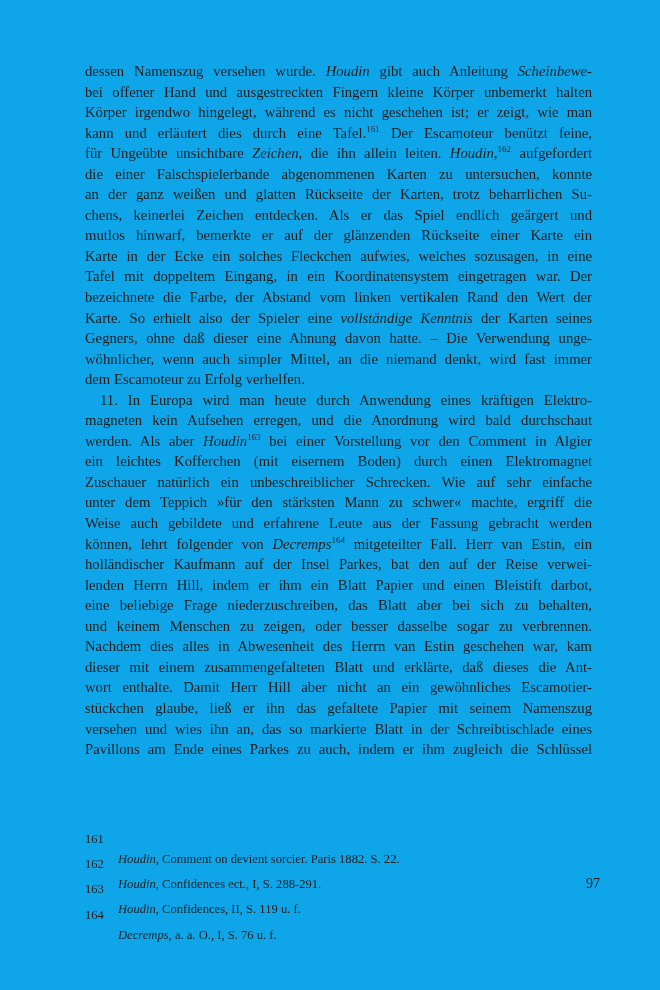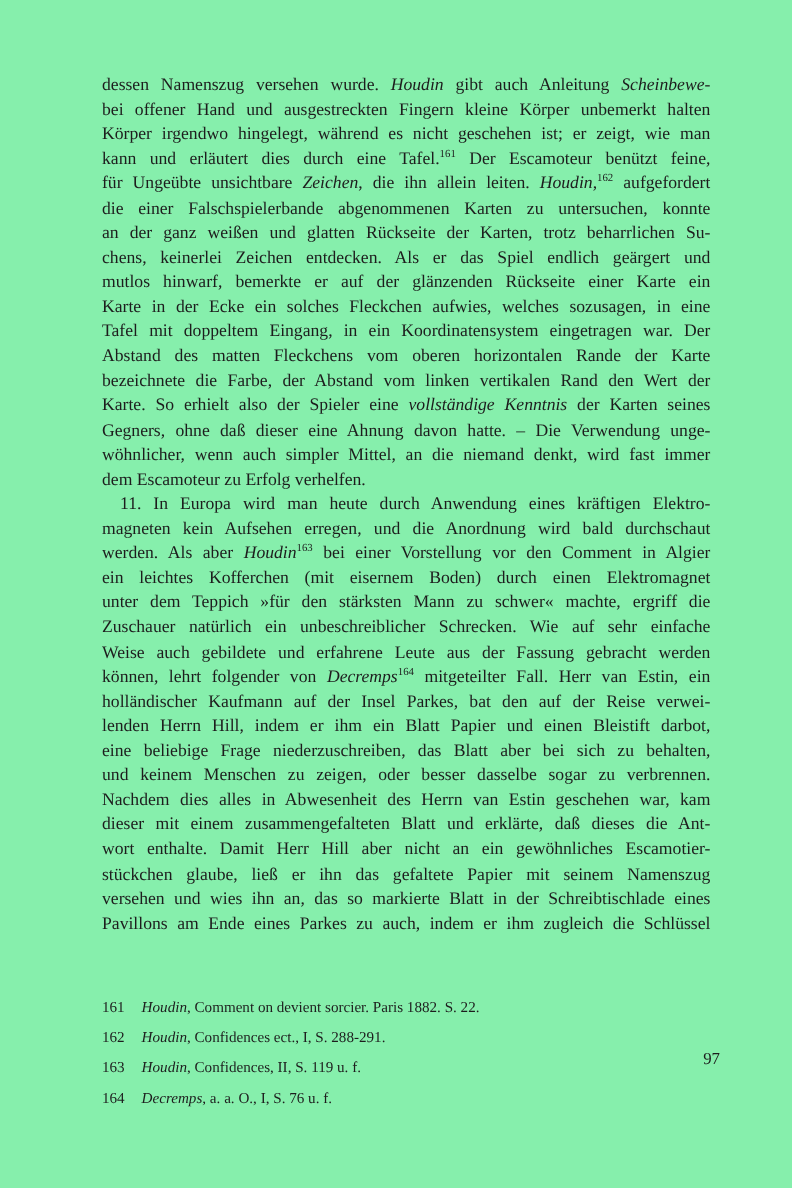--- a/index.html
+++ b/index.html
@@ -1,20 +1,20 @@
 <!DOCTYPE html>
 <html><head>
 <meta charset="utf-8">
 <style>
   html, body { margin: 0; padding: 0; background: #ffffff; }
   .page {
     position: relative;
     width: 660px;
     height: 990px;
-    background: #86efac;
+    background: #0ea5e9;
     font-family: "Liberation Serif", "DejaVu Serif", serif;
     color: #1d1d1d;
     overflow: hidden;
   }
   .text-block {
     position: absolute;
     left: 85px;
     top: 61px;
     width: 507px;
   }
@@ -50,20 +50,21 @@
     font-size: 12.6px;
     line-height: 25.2px;
     height: 25.2px;
   }
   .fn-num {
     width: 33px;
     flex: none;
   }
   .fn-text {
     flex: 1;
+    margin-top: 20px;
   }
   .page-number {
     position: absolute;
     top: 876px;
     right: 60px;
     font-size: 14px;
     line-height: 16px;
     text-align: right;
   }
 </style>
@@ -77,34 +78,33 @@
         <div class="line"><span>bei offener Hand und ausgestreckten Fingern kleine Körper unbemerkt halten</span></div>
         <div class="line"><span>Körper irgendwo hingelegt, während es nicht geschehen ist; er zeigt, wie man</span></div>
         <div class="line"><span>kann und erläutert dies durch eine Tafel.</span><sup>161</sup><span> Der Escamoteur benützt feine,</span></div>
         <div class="line"><span>für Ungeübte unsichtbare </span><span class="it">Zeichen</span><span>, die ihn allein leiten. </span><span class="it">Houdin</span><span>,</span><sup>162</sup><span> aufgefordert</span></div>
         <div class="line"><span>die einer Falschspielerbande abgenommenen Karten zu untersuchen, konnte</span></div>
         <div class="line"><span>an der ganz weißen und glatten Rückseite der Karten, trotz beharrlichen Su-</span></div>
         <div class="line"><span>chens, keinerlei Zeichen entdecken. Als er das Spiel endlich geärgert und</span></div>
         <div class="line"><span>mutlos hinwarf, bemerkte er auf der glänzenden Rückseite einer Karte ein</span></div>
         <div class="line"><span>Karte in der Ecke ein solches Fleckchen aufwies, welches sozusagen, in eine</span></div>
         <div class="line"><span>Tafel mit doppeltem Eingang, in ein Koordinatensystem eingetragen war. Der</span></div>
-        <div class="line"><span>Abstand des matten Fleckchens vom oberen horizontalen Rande der Karte</span></div>
         <div class="line"><span>bezeichnete die Farbe, der Abstand vom linken vertikalen Rand den Wert der</span></div>
         <div class="line"><span>Karte. So erhielt also der Spieler eine </span><span class="it">vollständige Kenntnis</span><span> der Karten seines</span></div>
         <div class="line"><span>Gegners, ohne daß dieser eine Ahnung davon hatte. – Die Verwendung unge-</span></div>
         <div class="line"><span>wöhnlicher, wenn auch simpler Mittel, an die niemand denkt, wird fast immer</span></div>
         <div class="line last"><span>dem Escamoteur zu Erfolg verhelfen.</span></div>
       </div>
       <div>
         <div class="line indent"><span>11. In Europa wird man heute durch Anwendung eines kräftigen Elektro-</span></div>
         <div class="line"><span>magneten kein Aufsehen erregen, und die Anordnung wird bald durchschaut</span></div>
         <div class="line"><span>werden. Als aber </span><span class="it">Houdin</span><sup>163</sup><span> bei einer Vorstellung vor den Comment in Algier</span></div>
         <div class="line"><span>ein leichtes Kofferchen (mit eisernem Boden) durch einen Elektromagnet</span></div>
+        <div class="line"><span>Zuschauer natürlich ein unbeschreiblicher Schrecken. Wie auf sehr einfache</span></div>
         <div class="line"><span>unter dem Teppich »für den stärksten Mann zu schwer« machte, ergriff die</span></div>
-        <div class="line"><span>Zuschauer natürlich ein unbeschreiblicher Schrecken. Wie auf sehr einfache</span></div>
         <div class="line"><span>Weise auch gebildete und erfahrene Leute aus der Fassung gebracht werden</span></div>
         <div class="line"><span>können, lehrt folgender von </span><span class="it">Decremps</span><sup>164</sup><span> mitgeteilter Fall. Herr van Estin, ein</span></div>
         <div class="line"><span>holländischer Kaufmann auf der Insel Parkes, bat den auf der Reise verwei-</span></div>
         <div class="line"><span>lenden Herrn Hill, indem er ihm ein Blatt Papier und einen Bleistift darbot,</span></div>
         <div class="line"><span>eine beliebige Frage niederzuschreiben, das Blatt aber bei sich zu behalten,</span></div>
         <div class="line"><span>und keinem Menschen zu zeigen, oder besser dasselbe sogar zu verbrennen.</span></div>
         <div class="line"><span>Nachdem dies alles in Abwesenheit des Herrn van Estin geschehen war, kam</span></div>
         <div class="line"><span>dieser mit einem zusammengefalteten Blatt und erklärte, daß dieses die Ant-</span></div>
         <div class="line"><span>wort enthalte. Damit Herr Hill aber nicht an ein gewöhnliches Escamotier-</span></div>
         <div class="line"><span>stückchen glaube, ließ er ihn das gefaltete Papier mit seinem Namenszug</span></div>

